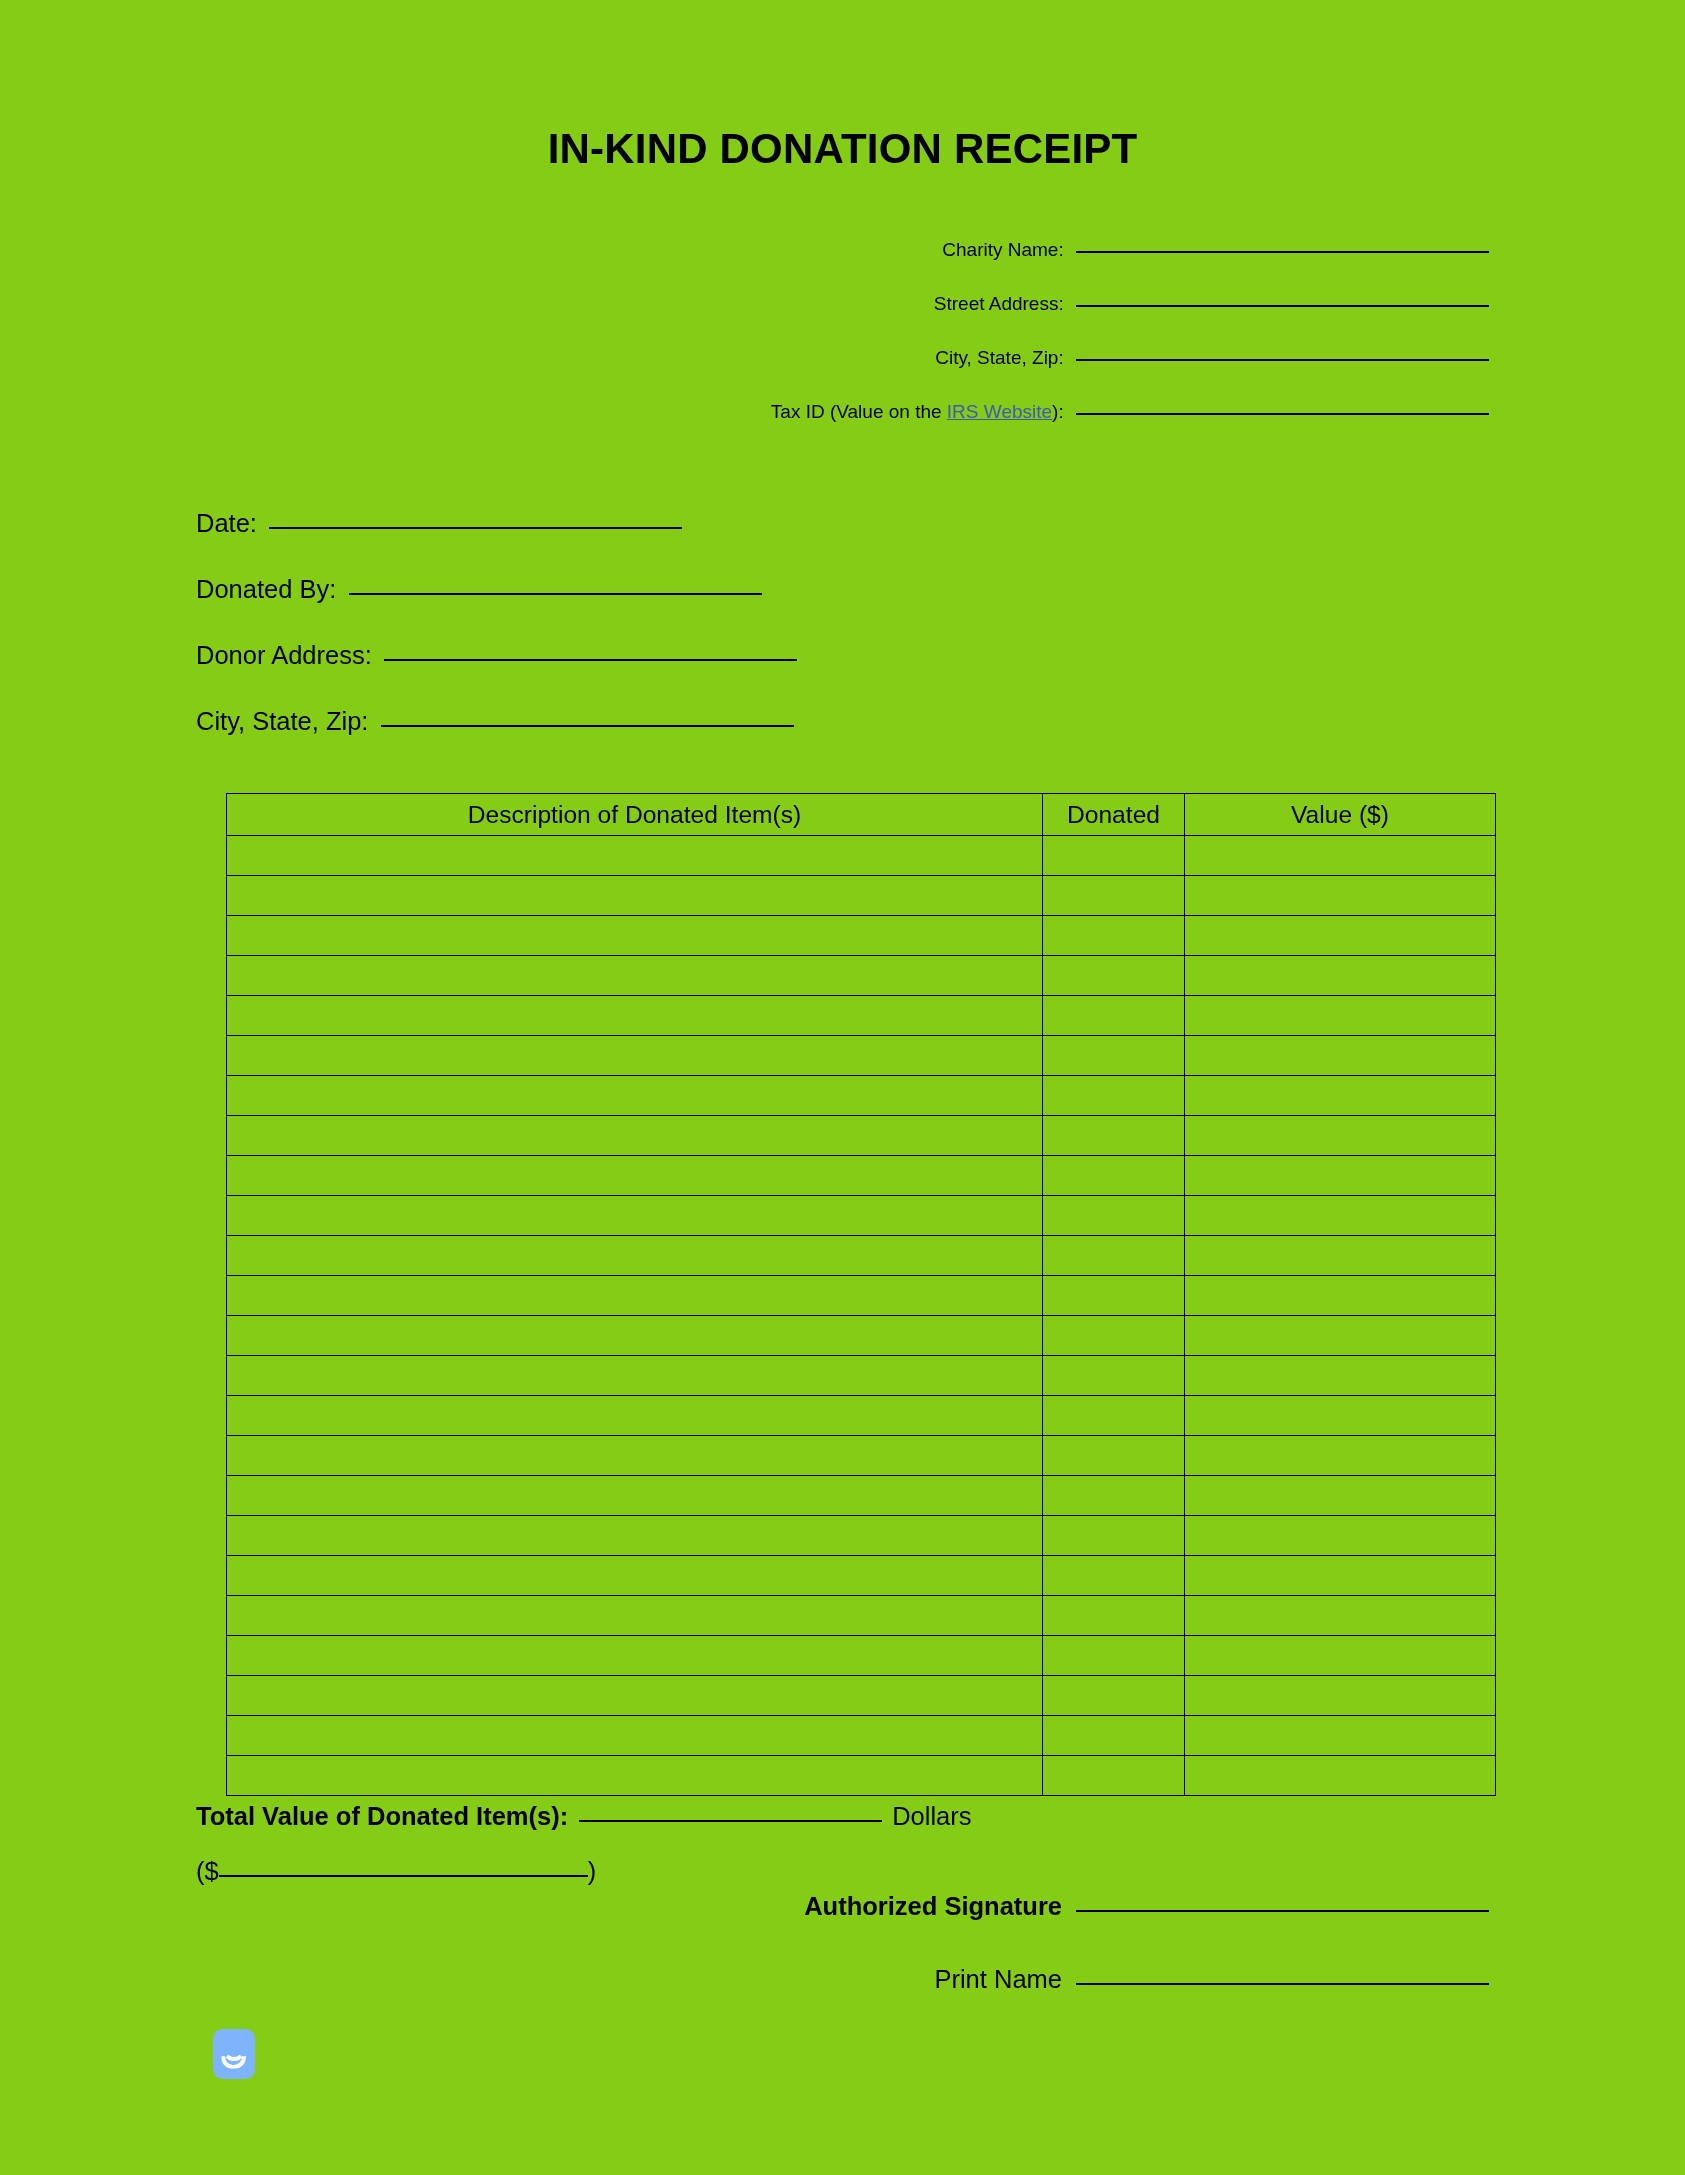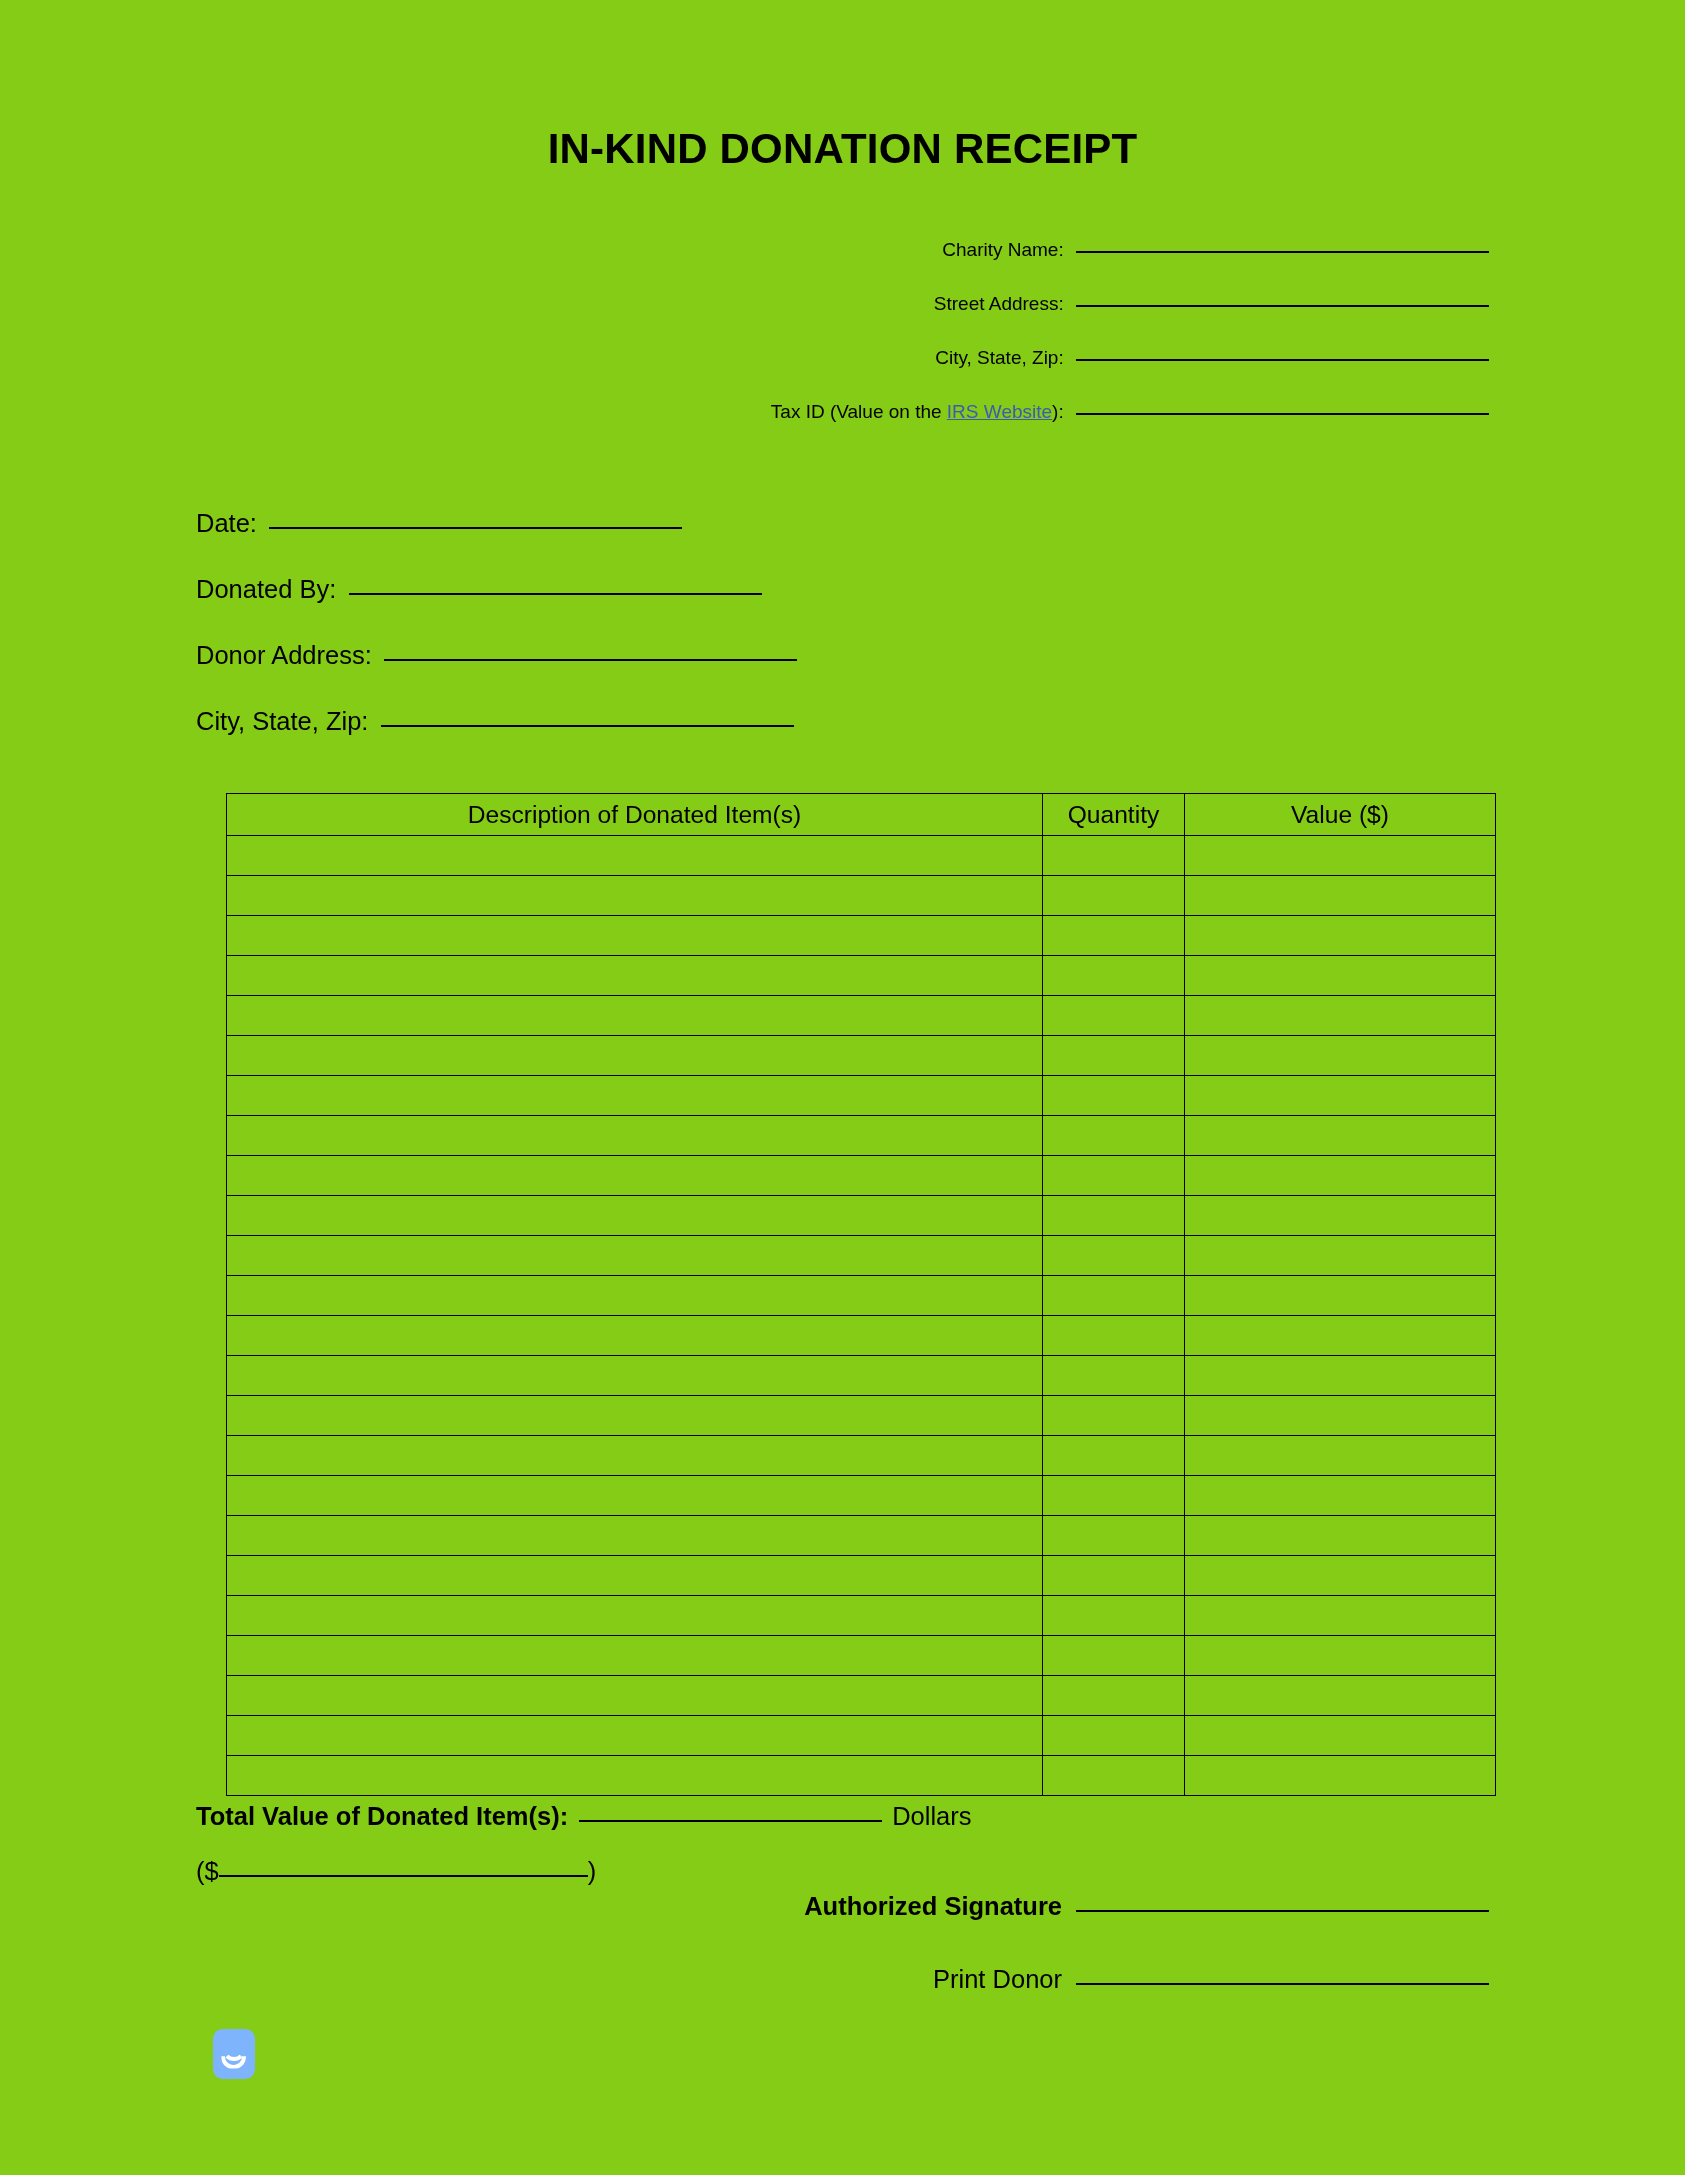--- a/index.html
+++ b/index.html
@@ -242,21 +242,21 @@
       <span class="field-label">City, State, Zip:</span>
       <span class="rule rule-donor"></span>
     </div>
 
   </div>
 
   <table class="items-table">
     <thead>
       <tr>
         <th class="col-desc">Description of Donated Item(s)</th>
-        <th class="col-qty">Quantity</th>
+        <th class="col-qty">Donated</th>
         <th class="col-value">Value ($)</th>
       </tr>
     </thead>
     <tbody id="items-body">
         <tr>
           <td class="col-desc"></td>
           <td class="col-qty"></td>
           <td class="col-value"></td>
         </tr>
         <tr>
@@ -389,21 +389,21 @@
       <span>)</span>
     </div>
   </div>
 
   <div class="sign-block">
     <div class="sign-row">
       <span class="sign-label-bold">Authorized Signature</span>
       <span class="rule rule-sign"></span>
     </div>
     <div class="sign-row">
-      <span class="sign-label">Print Donor</span>
+      <span class="sign-label">Print Name</span>
       <span class="rule rule-sign"></span>
     </div>
   </div>
 
   <div class="logo">
     <div class="logo-shape">
       <div class="logo-smile"></div>
     </div>
   </div>
 

